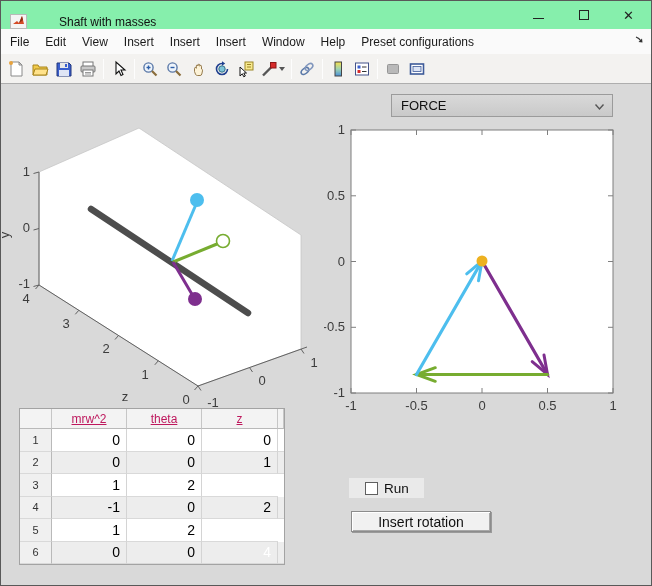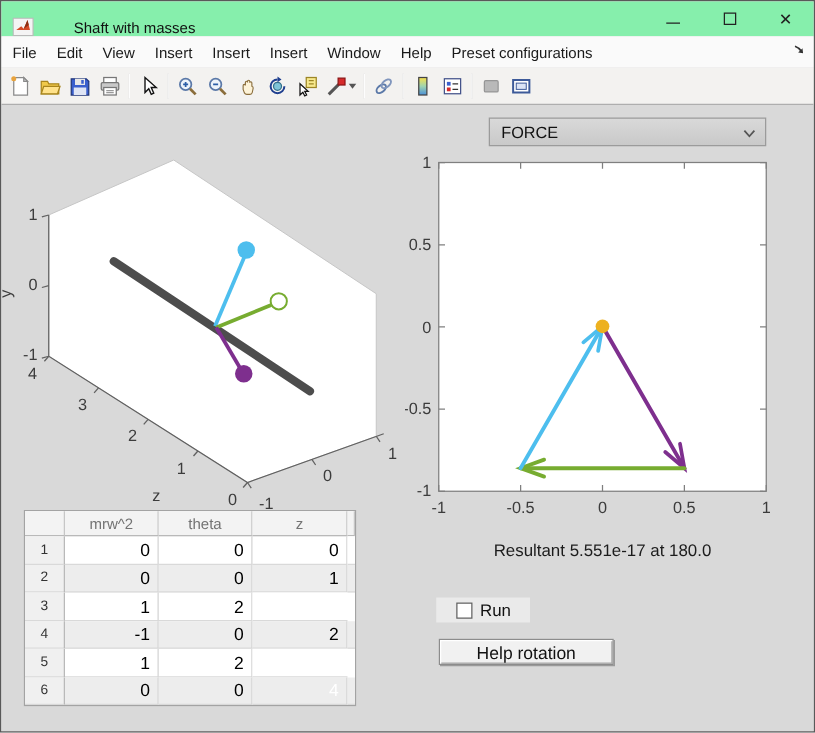--- a/index.html
+++ b/index.html
@@ -98,22 +98,23 @@
     position: absolute; left: 18px; top: 324px;
     width: 266px; height: 157px;
     border: 1px solid #a3a3a3;
     background: #fff;
     display: grid;
     grid-template-rows: 20px repeat(6, 1fr);
     font-size: 14px; color: #000;
   }
   .trow { display: grid; grid-template-columns: 32px 75px 75px 76px 1fr; }
   .trow.header {
-    font-size: 12px; color: #737373;
+    font-size: 12px; color: #be185d;
     background: #f3f3f3;
+    text-decoration: underline;
   }
   .tcell {
     border-right: 1px solid #d4d4d4;
     border-bottom: 1px solid #d9d9d9;
     display: flex; align-items: center; justify-content: flex-end;
     padding-right: 6px; overflow: hidden;
   }
   .trow.header .tcell {
     justify-content: center; padding-right: 0;
     border-bottom: 1px solid #b9b9b9; border-right: 1px solid #c6c6c6;
@@ -408,21 +409,20 @@
         <line x1="158" y1="141" x2="223.5" y2="254.5" stroke="#7E2F8E" stroke-width="3.2"></line>
         <polyline points="220,235 223.5,254.5 208.2,241.6" stroke="#7E2F8E" stroke-width="3"></polyline>
         <line x1="223.5" y1="254.5" x2="92.5" y2="254.5" stroke="#77AC30" stroke-width="3.2"></line>
         <polyline points="111.3,261.3 92.5,254.5 111.3,247.7" stroke="#77AC30" stroke-width="3"></polyline>
         <line x1="92.5" y1="254.5" x2="158" y2="141" stroke="#4DBEEE" stroke-width="3.2"></line>
         <polyline points="142.7,153.9 158,141 154.5,160.7" stroke="#4DBEEE" stroke-width="3"></polyline>
       </g>
       <circle cx="158" cy="141" r="5.5" fill="#EDB120"></circle>
     </svg>
 
-    <div class="resultant">Resultant 5.551e-17 at 180.0</div>
 
     <div class="mtable">
       <div class="trow header">
         <div class="tcell rownum"></div>
         <div class="tcell">mrw^2</div>
         <div class="tcell">theta</div>
         <div class="tcell">z</div>
         <div class="tcell filler"></div>
       </div>
       <div class="trow">
@@ -466,17 +466,17 @@
         <div class="tcell filler"></div>
       </div>
     </div>
 
     <div class="run-wrap">
       <span class="run-box"></span>
       <span>Run</span>
     </div>
 
     <div class="reset-btn">
-      <span>Help rotation</span>
+      <span>Insert rotation</span>
     </div>
 
   </div>
 </div>
 
 </body></html>

